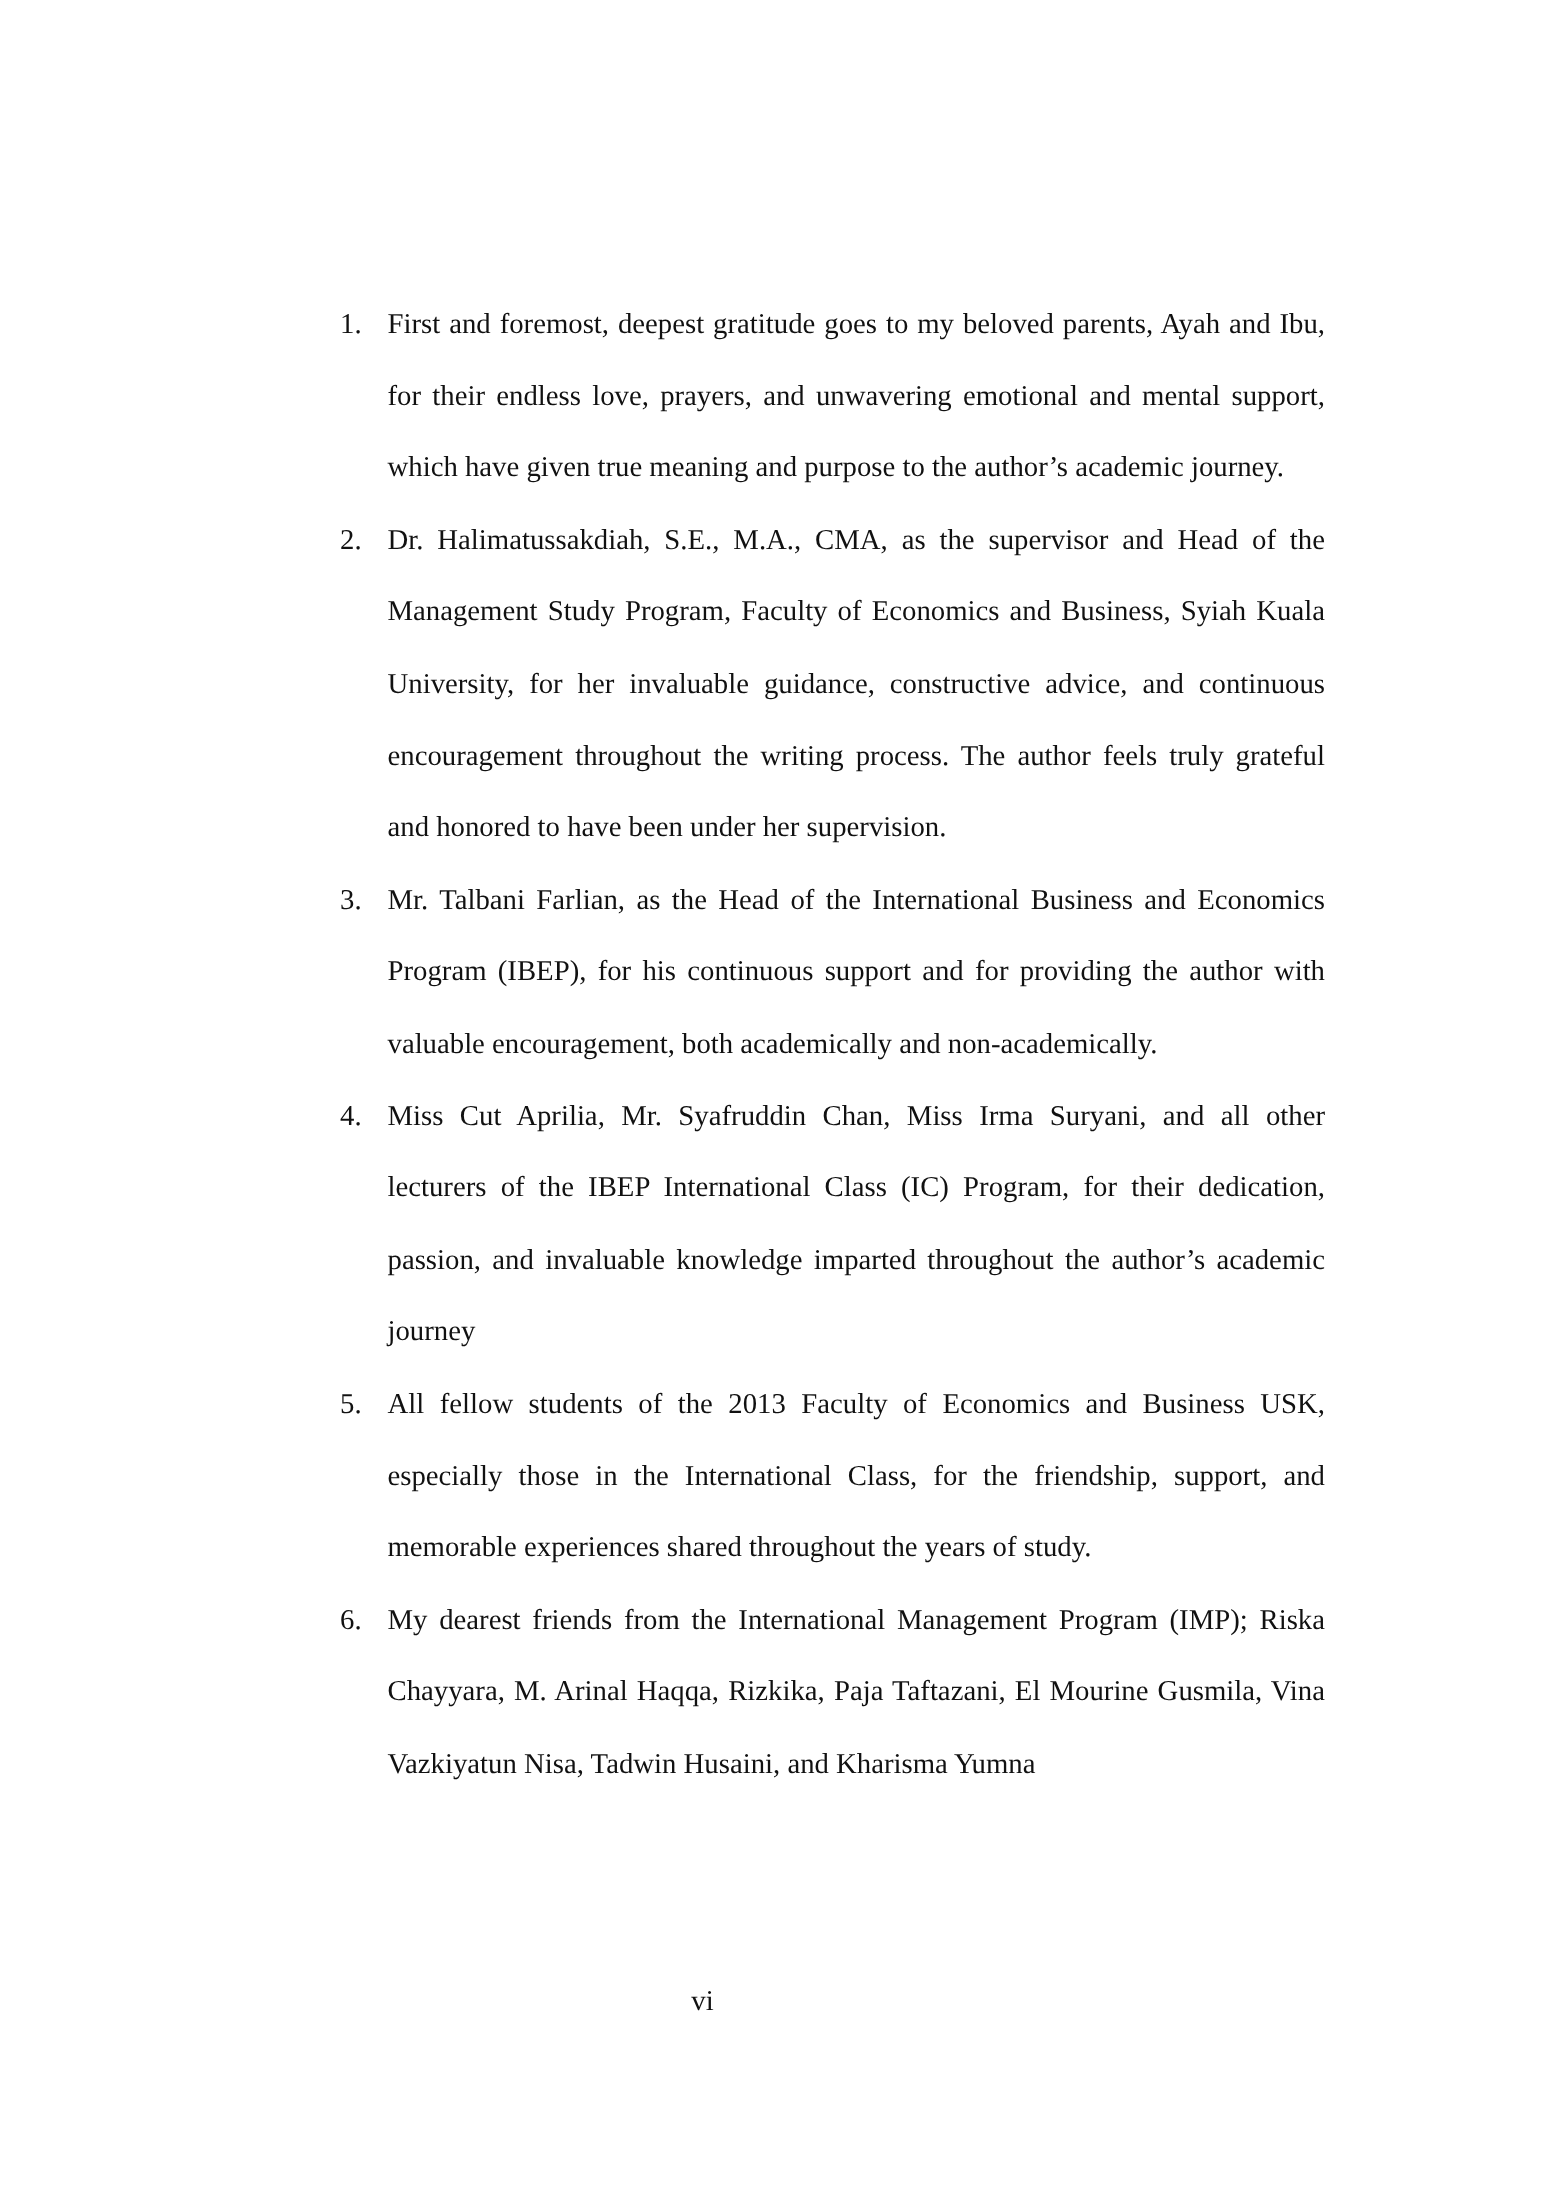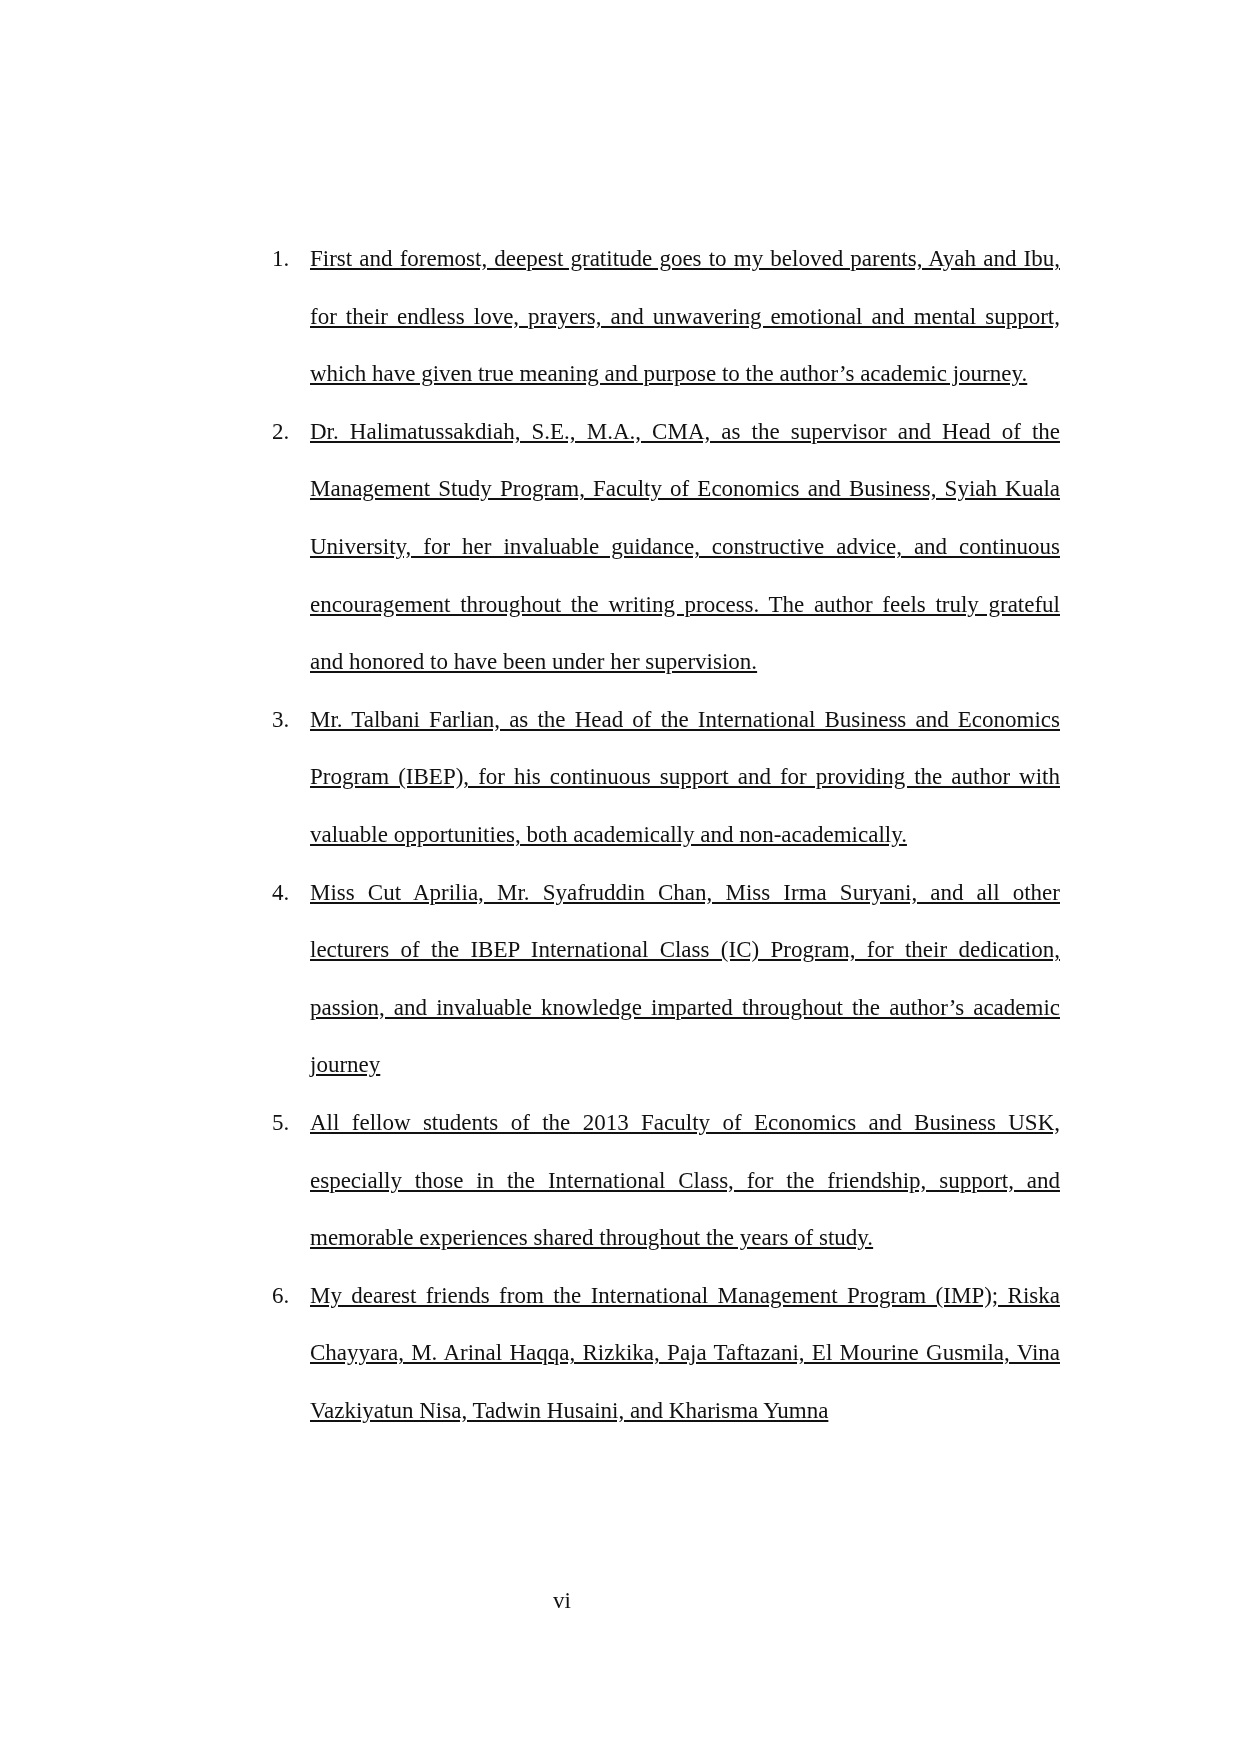--- a/index.html
+++ b/index.html
@@ -42,21 +42,20 @@
       margin: 0;
     }
     .item-num {
       position: absolute;
       left: 0;
       top: 0;
       width: 38px;
     }
     .item-text {
       display: block;
-      text-decoration: underline;
     }
     .page-number {
       position: absolute;
       left: 0;
       width: 1124px;
       top: 1586px;
       text-align: center;
       font-size: 23px;
       line-height: 30px;
     }
@@ -69,21 +68,21 @@
     <li class="item">
       <span class="item-num">1.</span>
       <span class="item-text">First and foremost, deepest gratitude goes to my beloved parents, Ayah and Ibu, for their endless love, prayers, and unwavering emotional and mental support, which have given true meaning and purpose to the author’s academic journey.</span>
     </li>
     <li class="item">
       <span class="item-num">2.</span>
       <span class="item-text">Dr. Halimatussakdiah, S.E., M.A., CMA, as the supervisor and Head of the Management Study Program, Faculty of Economics and Business, Syiah Kuala University, for her invaluable guidance, constructive advice, and continuous encouragement throughout the writing process. The author feels truly grateful and honored to have been under her supervision.</span>
     </li>
     <li class="item">
       <span class="item-num">3.</span>
-      <span class="item-text">Mr. Talbani Farlian, as the Head of the International Business and Economics Program (IBEP), for his continuous support and for providing the author with valuable opportunities, both academically and non-academically.</span>
+      <span class="item-text">Mr. Talbani Farlian, as the Head of the International Business and Economics Program (IBEP), for his continuous support and for providing the author with valuable encouragement, both academically and non-academically.</span>
     </li>
     <li class="item">
       <span class="item-num">4.</span>
       <span class="item-text">Miss Cut Aprilia, Mr. Syafruddin Chan, Miss Irma Suryani, and all other lecturers of the IBEP International Class (IC) Program, for their dedication, passion, and invaluable knowledge imparted throughout the author’s academic journey</span>
     </li>
     <li class="item">
       <span class="item-num">5.</span>
       <span class="item-text">All fellow students of the 2013 Faculty of Economics and Business USK, especially those in the International Class, for the friendship, support, and memorable experiences shared throughout the years of study.</span>
     </li>
     <li class="item">

